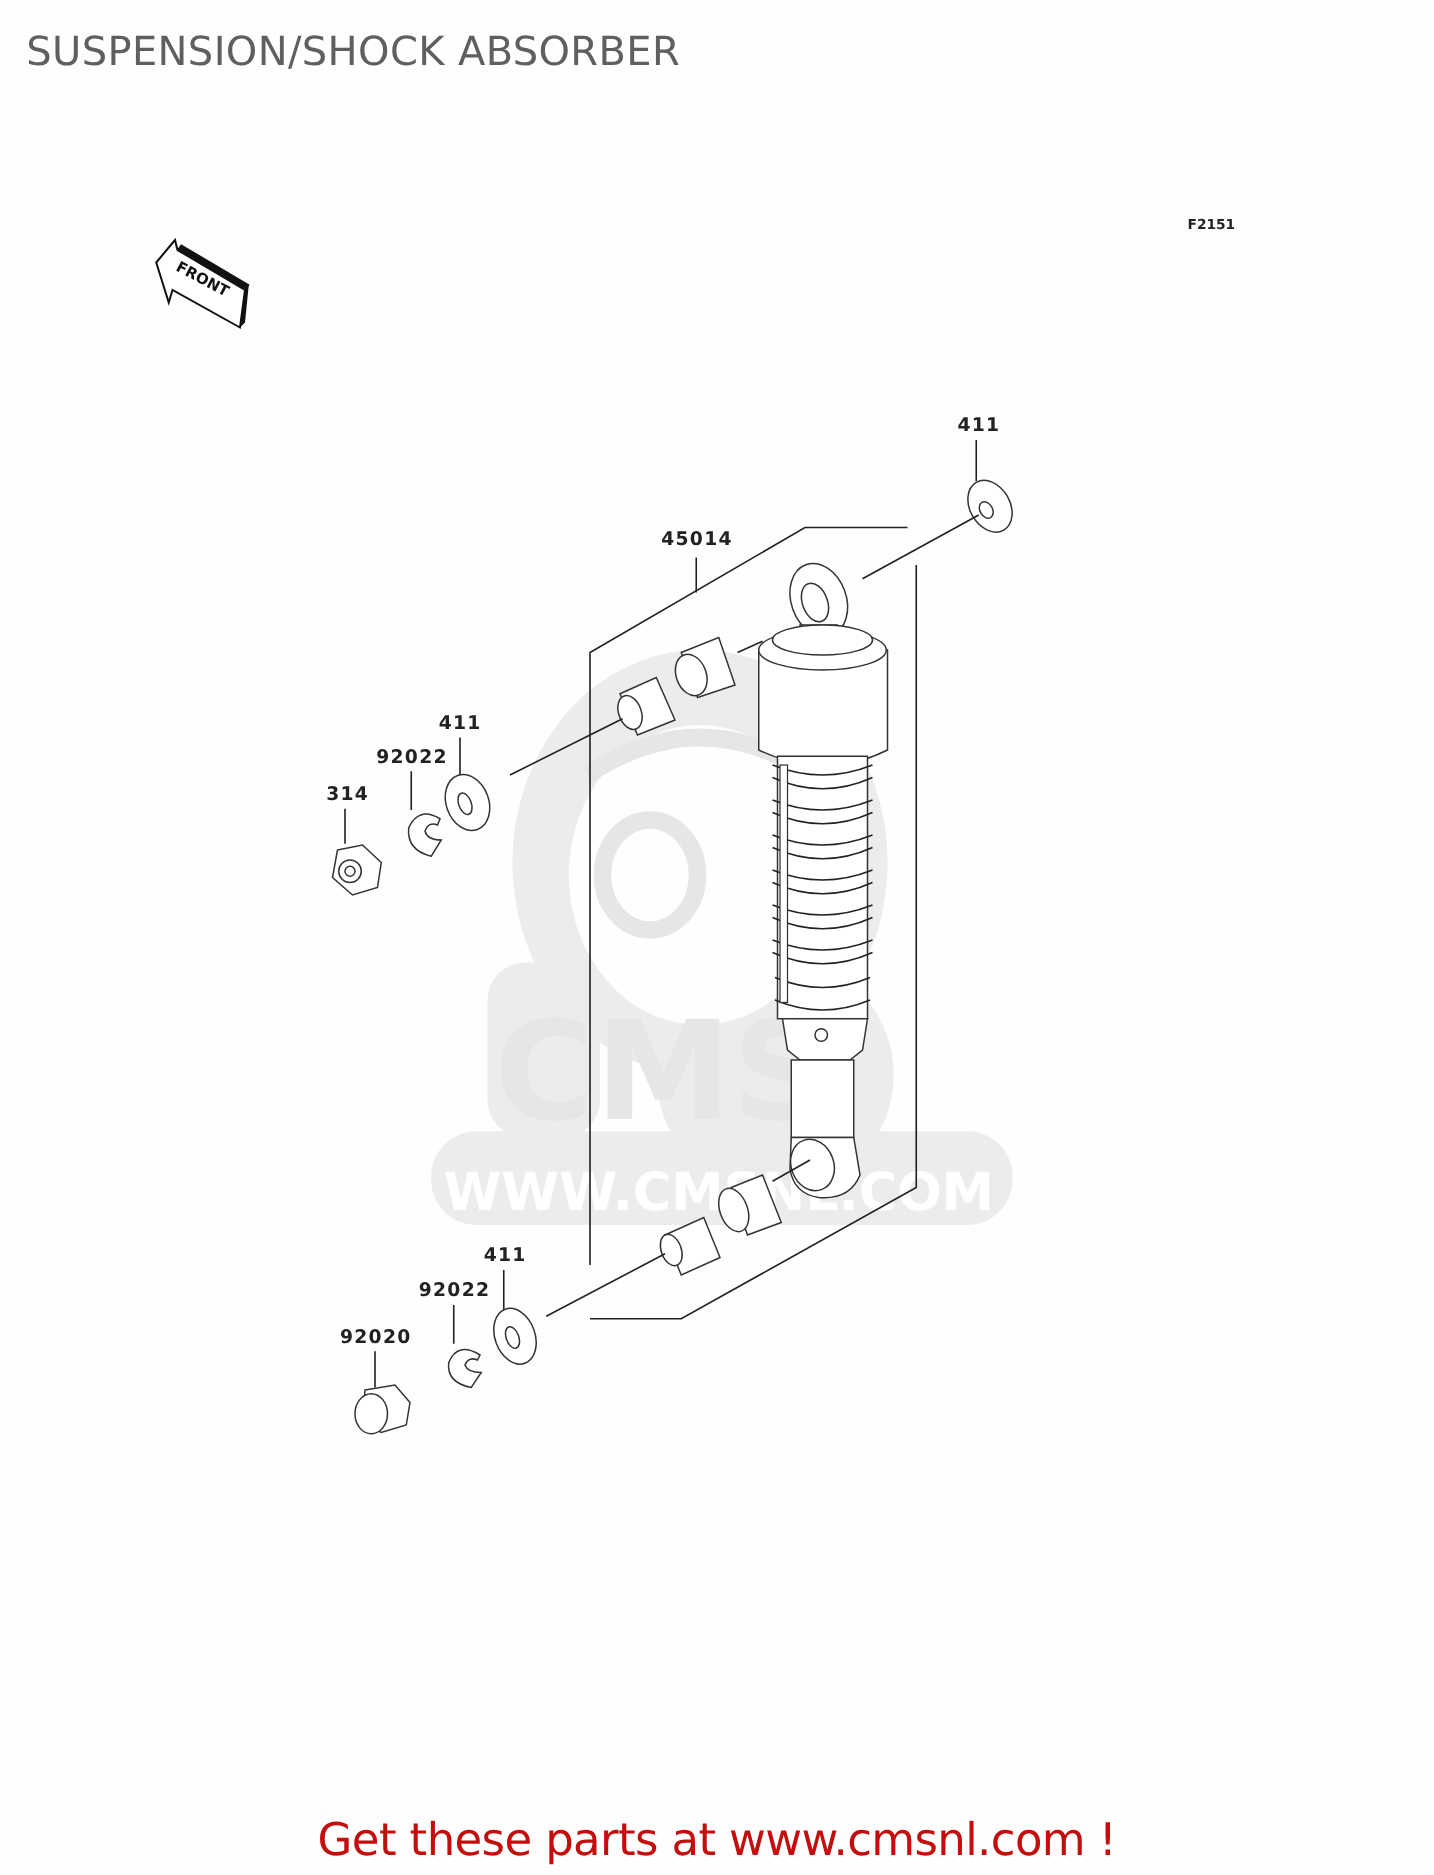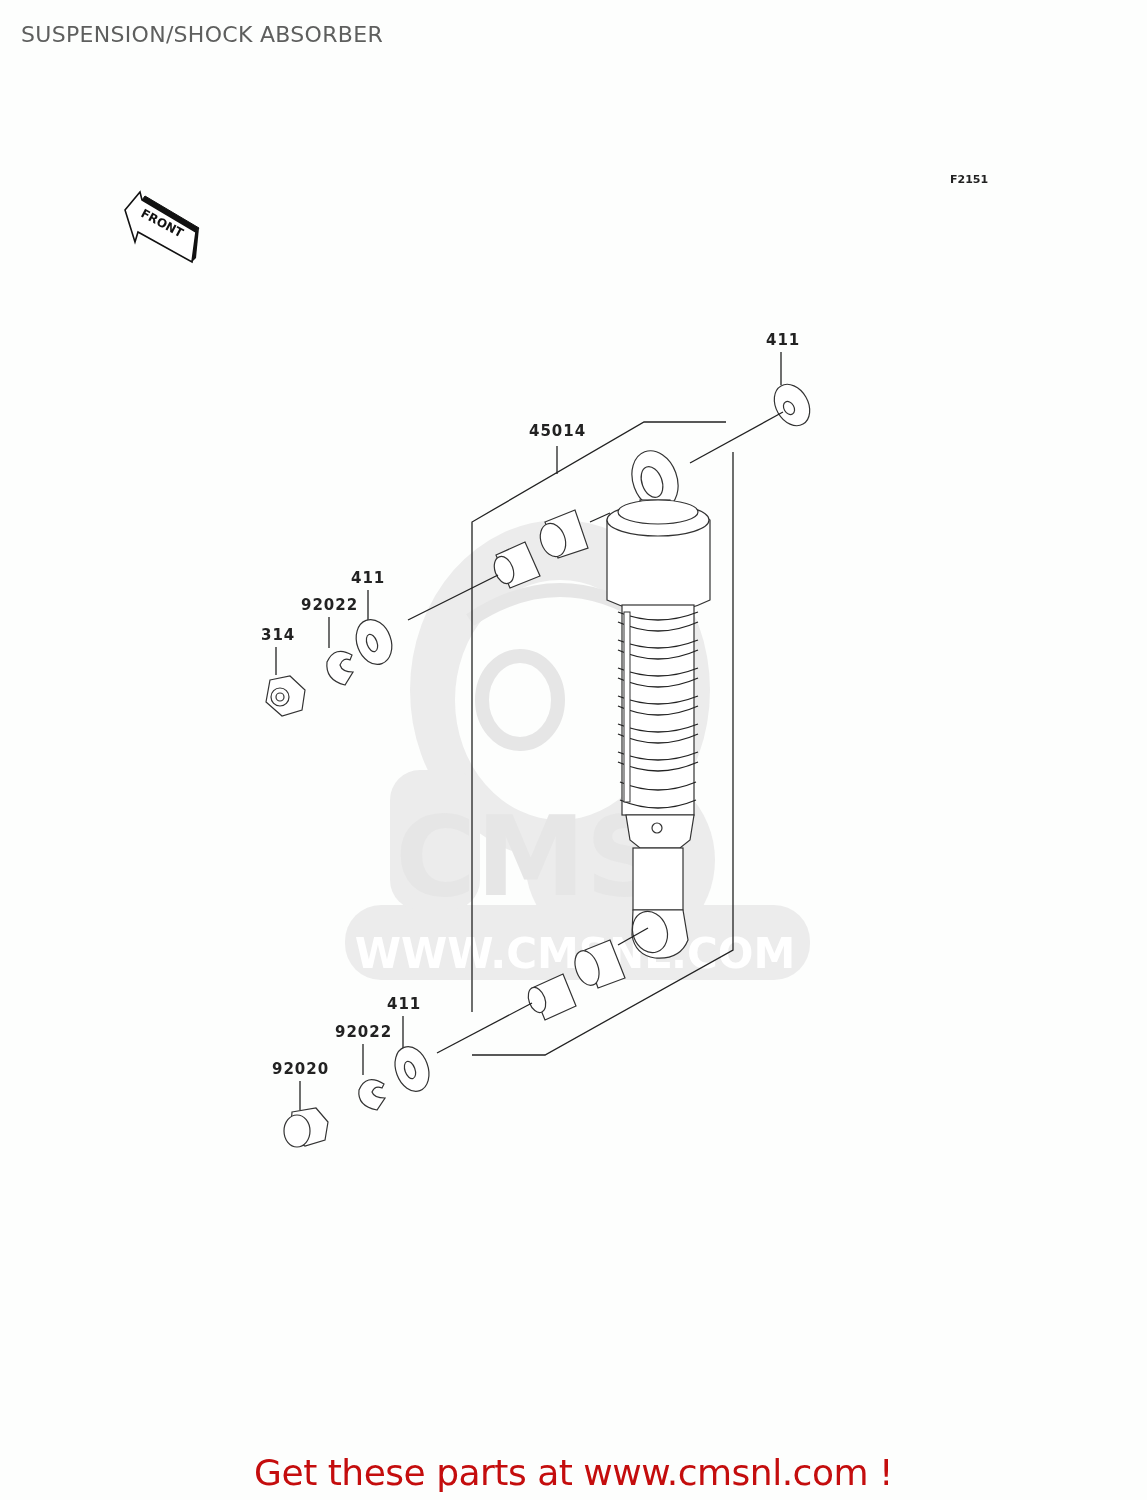--- a/index.html
+++ b/index.html
@@ -1,17 +1,17 @@
 <!DOCTYPE html>
 <html><head>
 <meta charset="utf-8">
 <style>
   html, body { margin: 0; padding: 0; background: #fdfefd; }
   body { width: 1147px; height: 1500px; position: relative; overflow: hidden; font-family: "DejaVu Sans", sans-serif; }
-  .page-title { position: absolute; left: 21px; top: 22px; font-size: 22px; color: #5e5f5e; letter-spacing: 0.3px; }
+  .page-title { position: absolute; left: 21px; top: 22px; font-size: 32px; color: #5e5f5e; letter-spacing: 0.3px; }
   .diagram { position: absolute; left: 0; top: 0; width: 1147px; height: 1500px; }
   .footer-link { position: absolute; left: 0; width: 1147px; top: 1452px; text-align: center; font-size: 36px; color: #c40d0d; font-family: "DejaVu Sans", sans-serif; letter-spacing: -0.5px; text-decoration: none; }
   svg text.lbl { font-family: "DejaVu Sans", sans-serif; font-size: 15px; font-weight: bold; fill: #222; letter-spacing: 1px; }
   svg text.code { font-family: "DejaVu Sans", sans-serif; font-size: 11px; font-weight: bold; fill: #222; }
   svg text.wm { font-family: "DejaVu Sans", sans-serif; font-weight: bold; fill: #ffffff; }
   .ln { stroke: #222; stroke-width: 1.3; fill: none; }
   .pt { stroke: #333; stroke-width: 1.2; fill: #fff; }
 </style>
 </head>
 <body>

